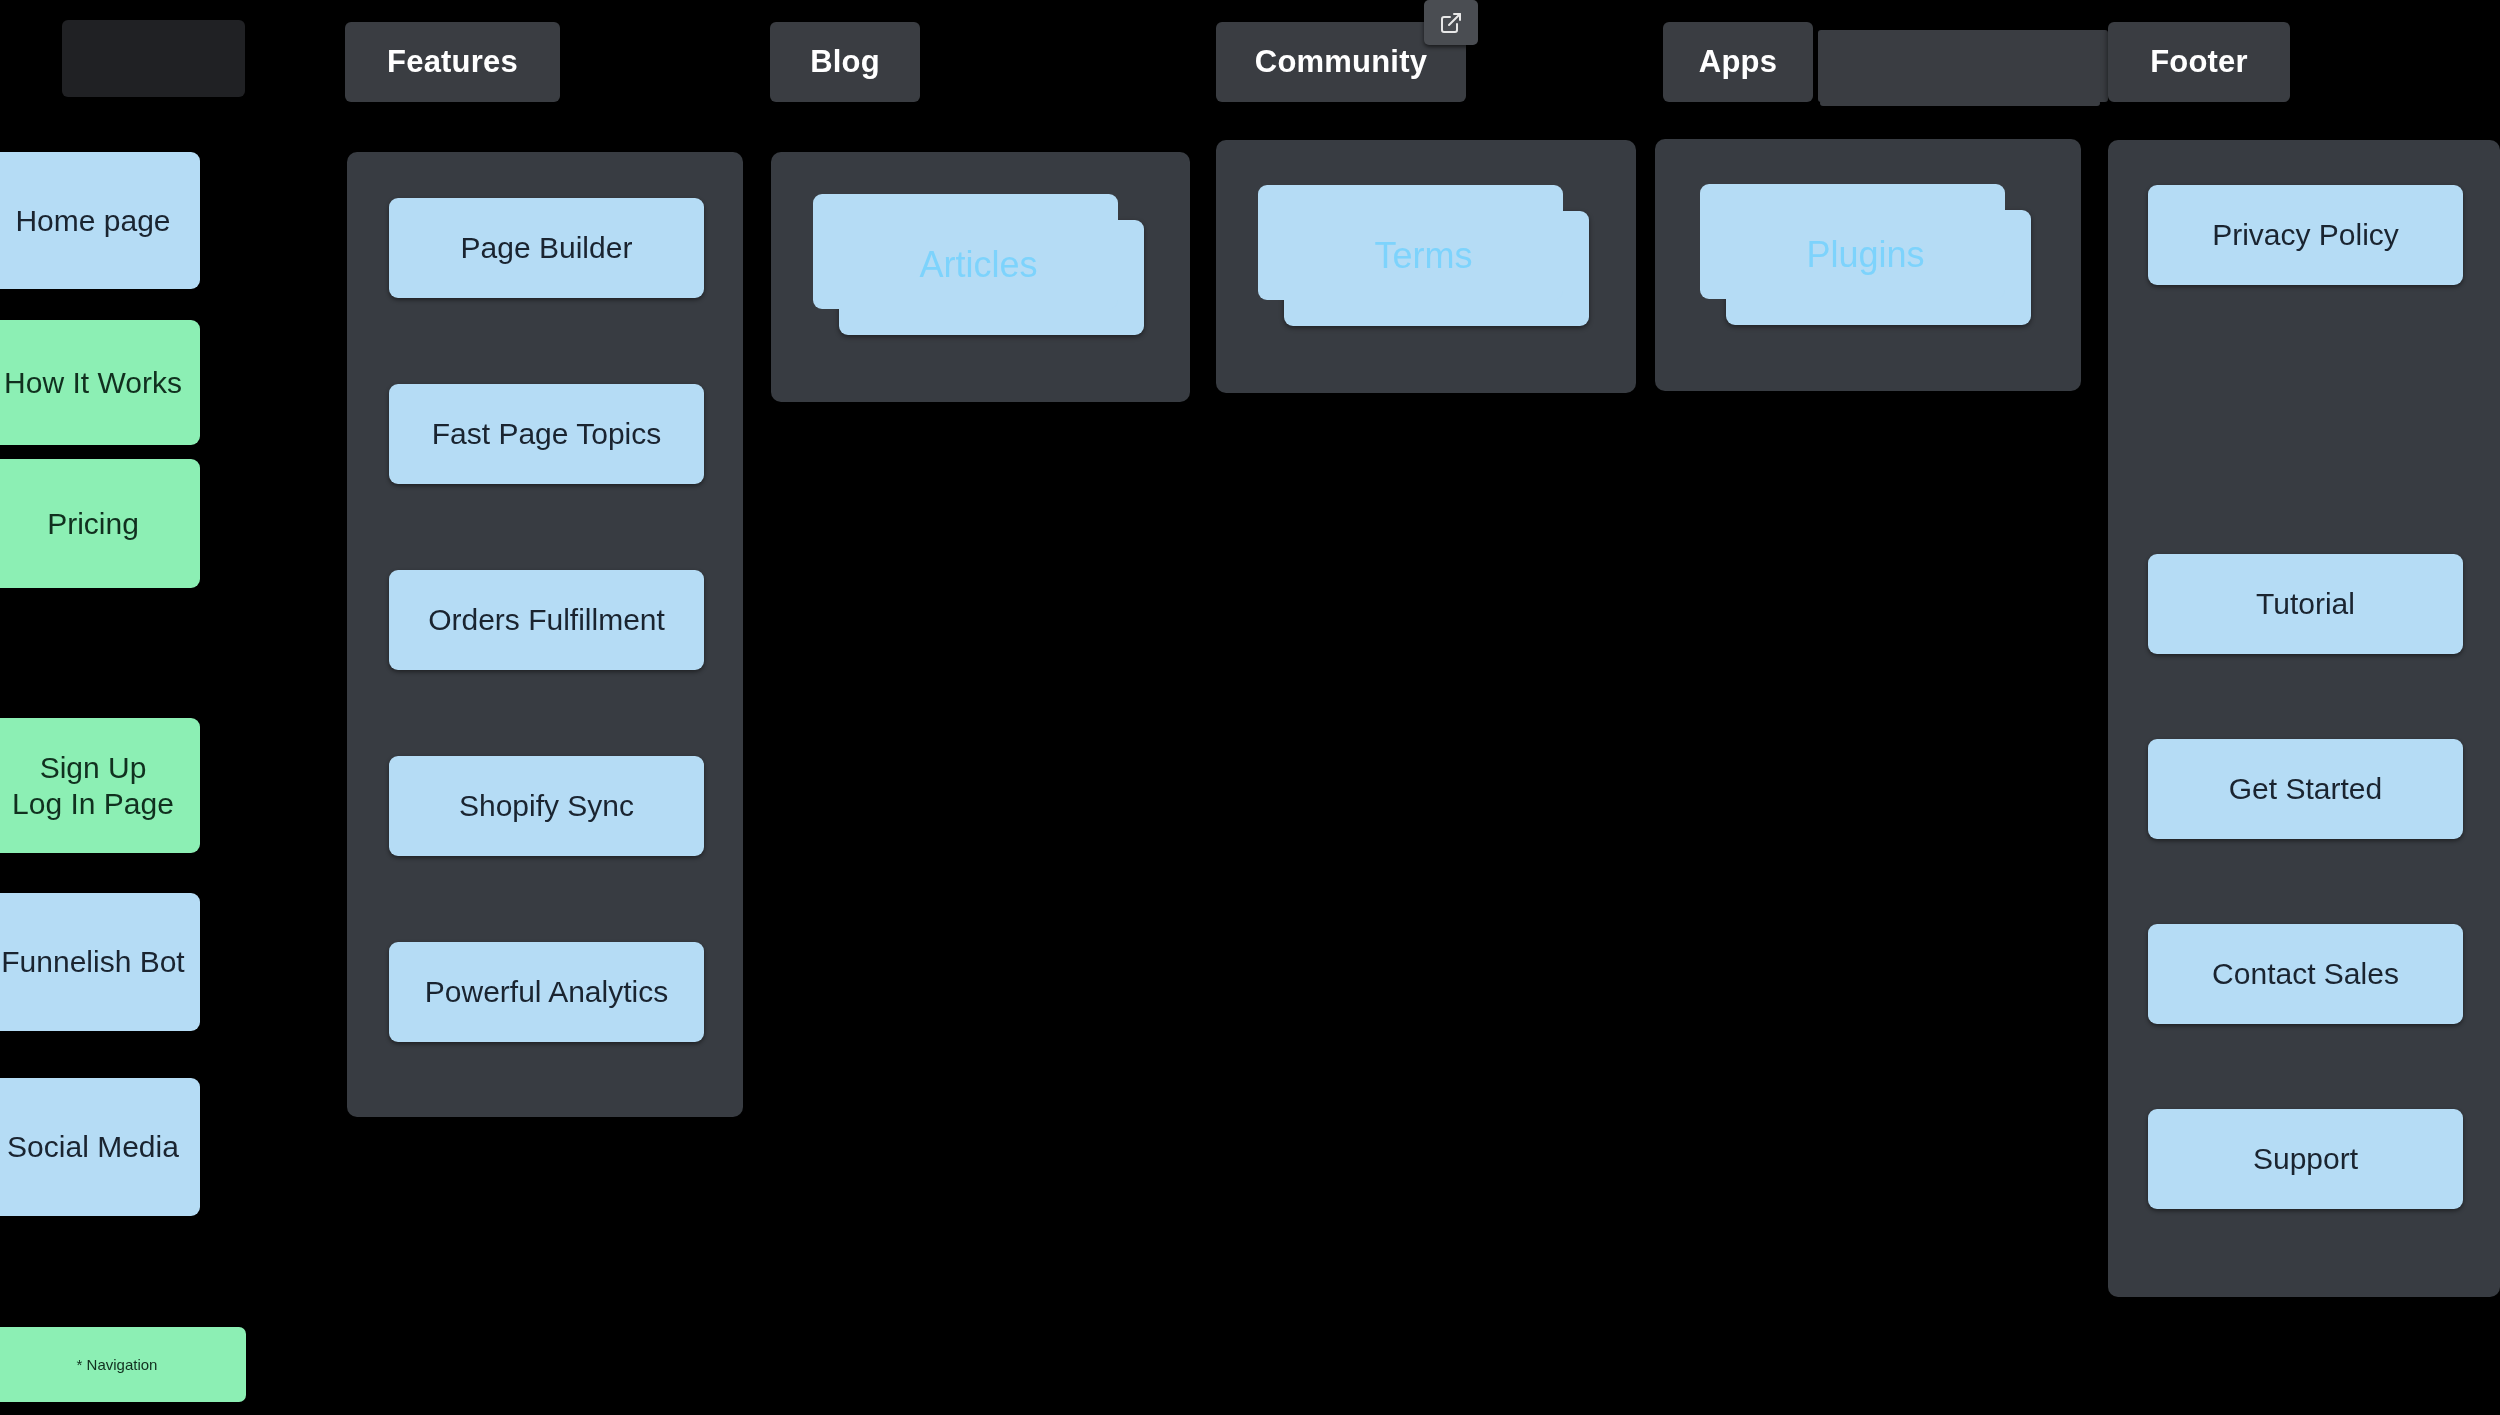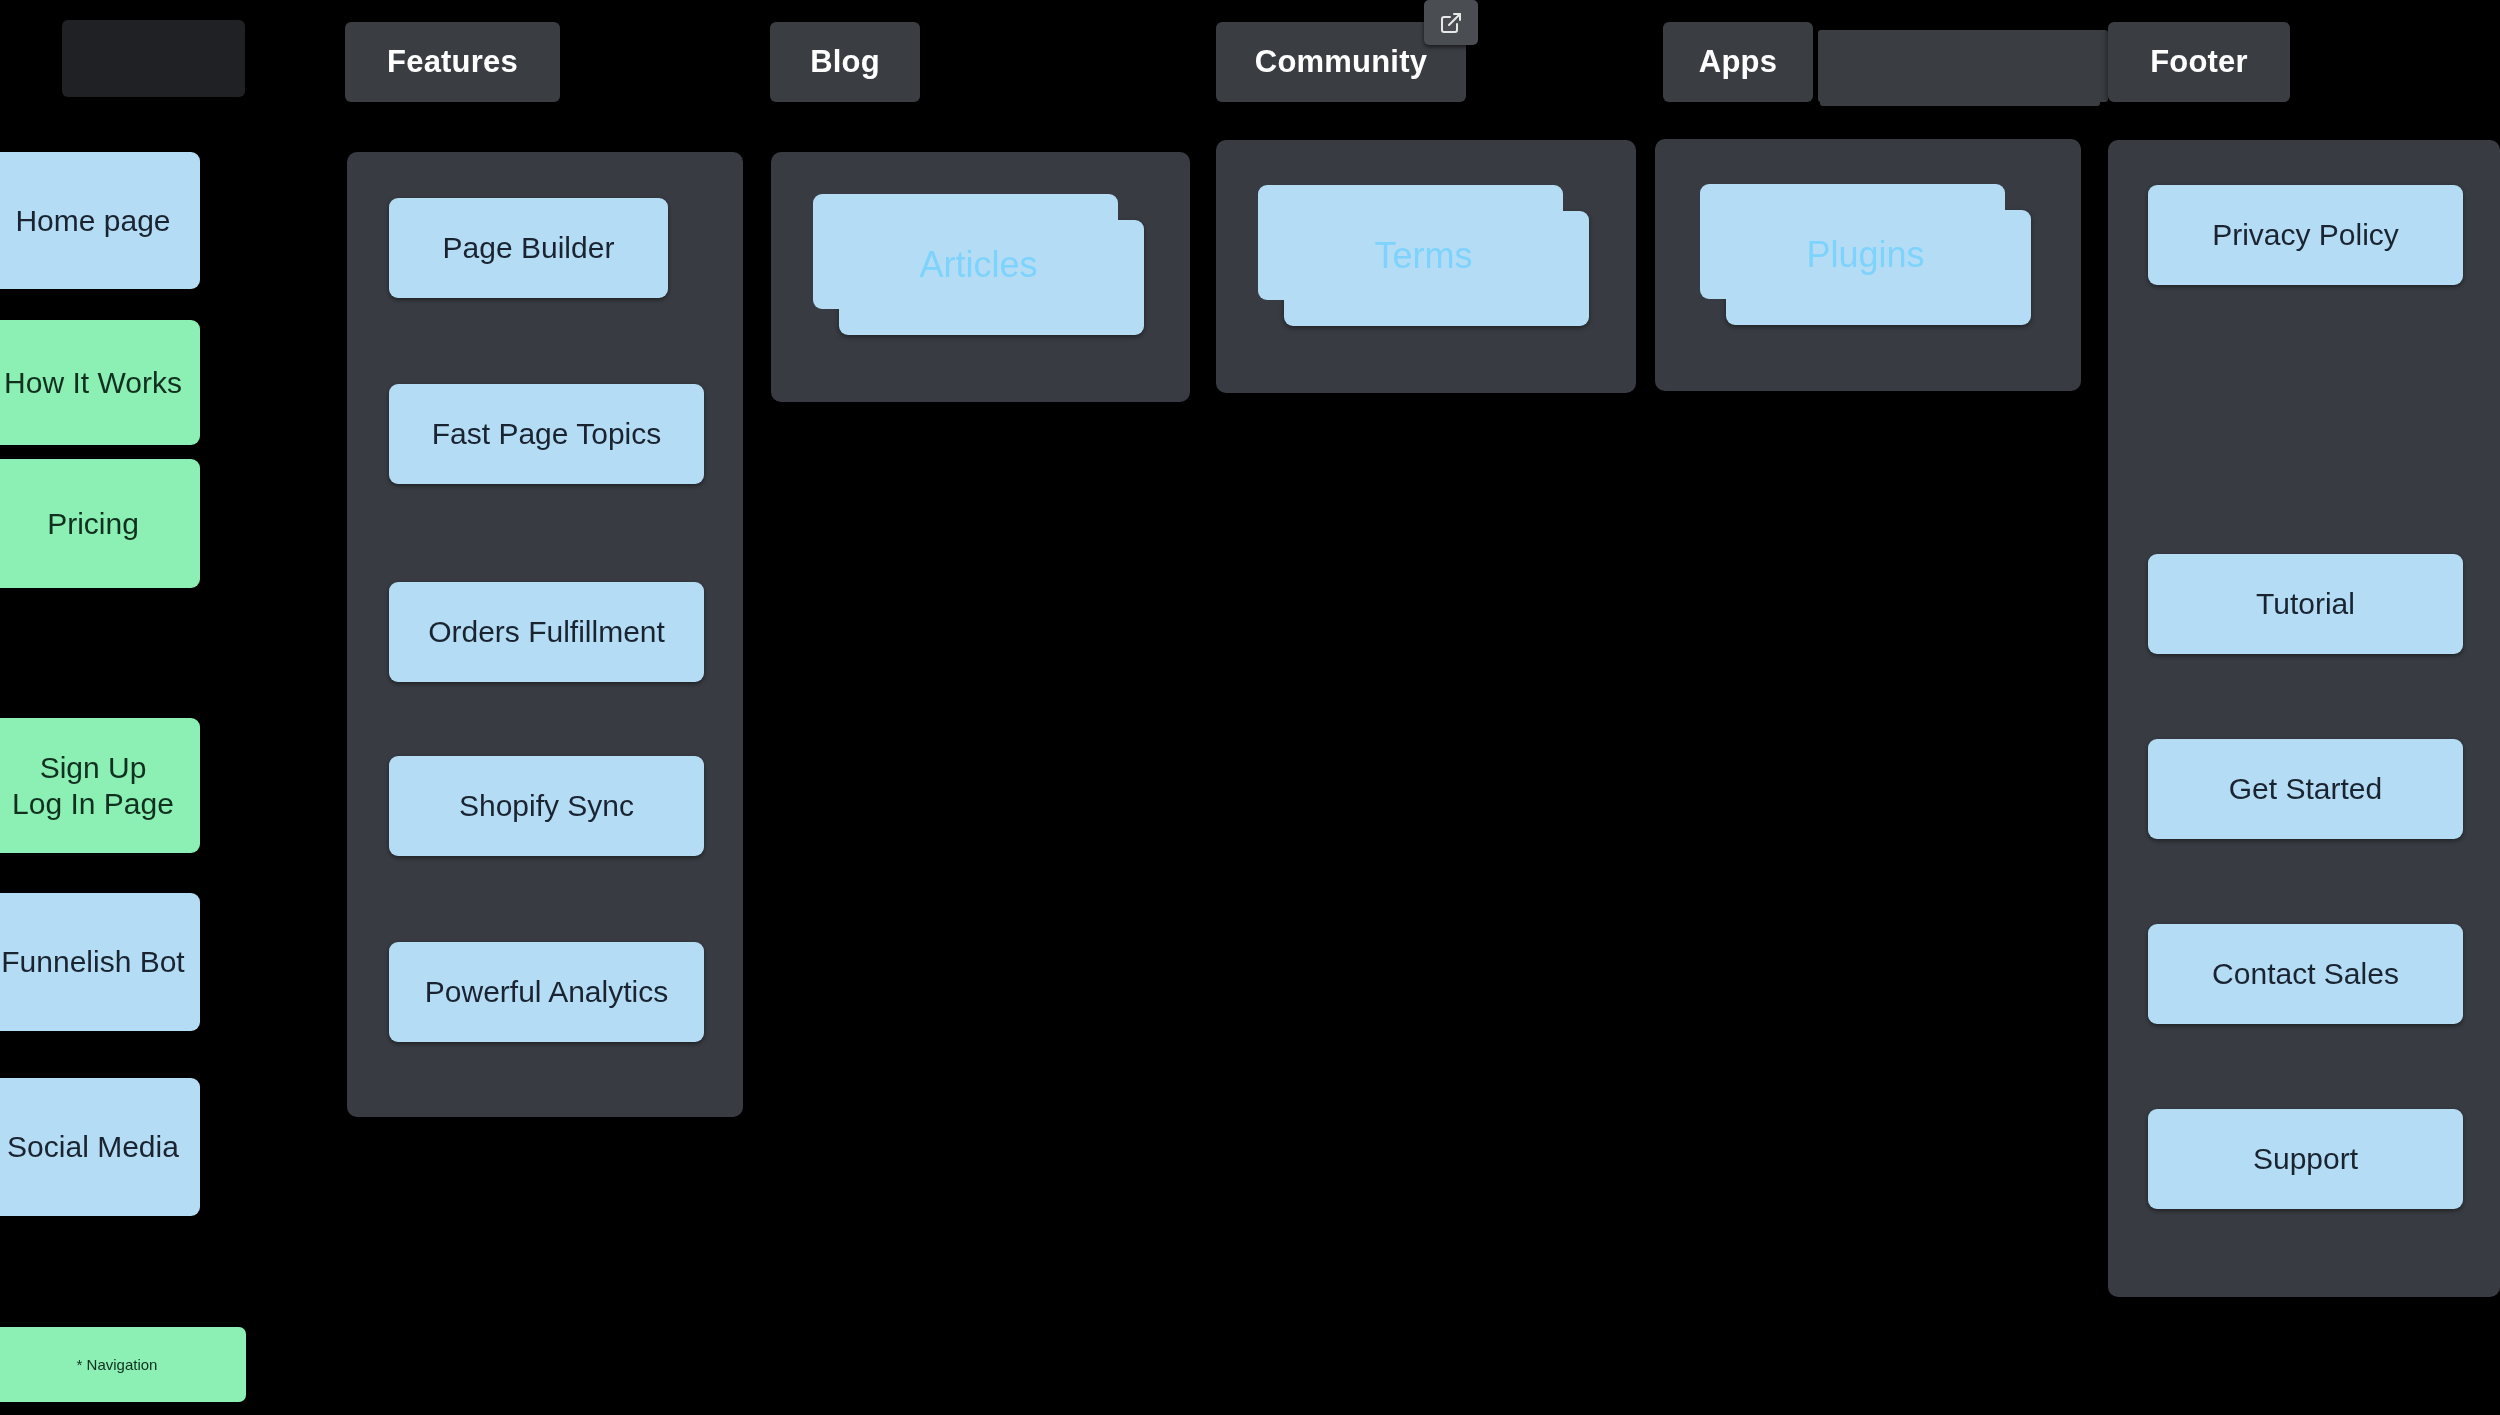--- a/index.html
+++ b/index.html
@@ -166,27 +166,27 @@
 
   <div class="abs card side-card" style="top:893px; height:138px;">
     <span>Funnelish Bot</span>
   </div>
 
   <div class="abs card side-card" style="top:1078px; height:138px;">
     <span>Social Media</span>
   </div>
 
   <div class="abs panel" style="left:347px; top:152px; width:396px; height:965px;">
-    <div class="abs card" style="left:42px; top:46px; width:279px; height:100px;">
+    <div class="abs card" style="left:42px; top:46px; width:315px; height:100px;">
       <span>Page Builder</span>
     </div>
     <div class="abs card" style="left:42px; top:232px; width:315px; height:100px;">
       <span>Fast Page Topics</span>
     </div>
-    <div class="abs card" style="left:42px; top:418px; width:315px; height:100px;margin-top:12px;">
+    <div class="abs card" style="left:42px; top:418px; width:315px; height:100px;">
       <span>Orders Fulfillment</span>
     </div>
     <div class="abs card" style="left:42px; top:604px; width:315px; height:100px;">
       <span>Shopify Sync</span>
     </div>
     <div class="abs card" style="left:42px; top:790px; width:315px; height:100px;">
       <span>Powerful Analytics</span>
     </div>
   </div>
 

